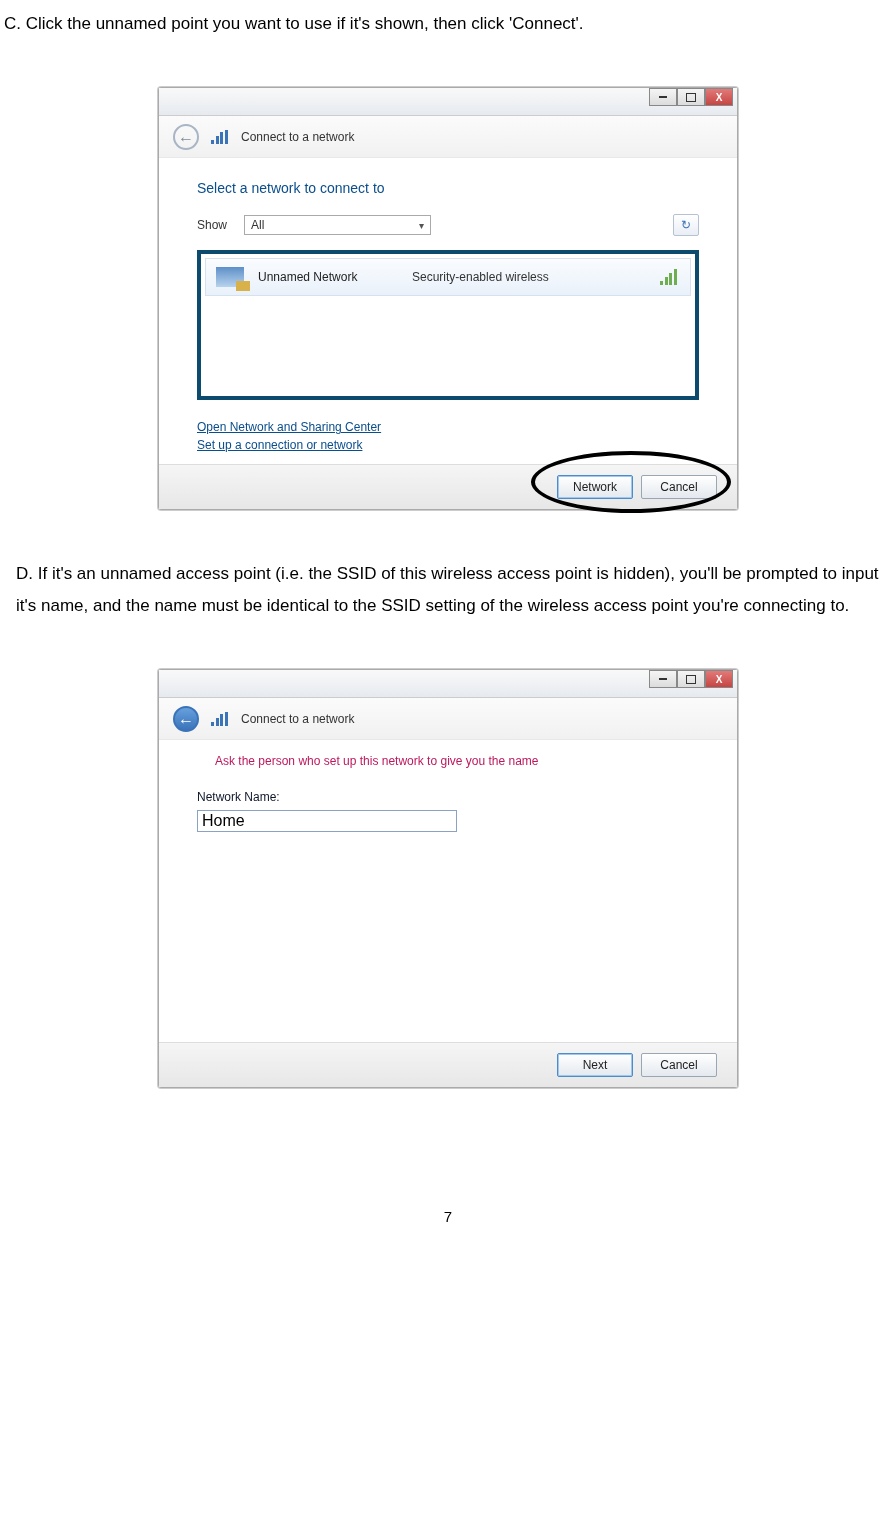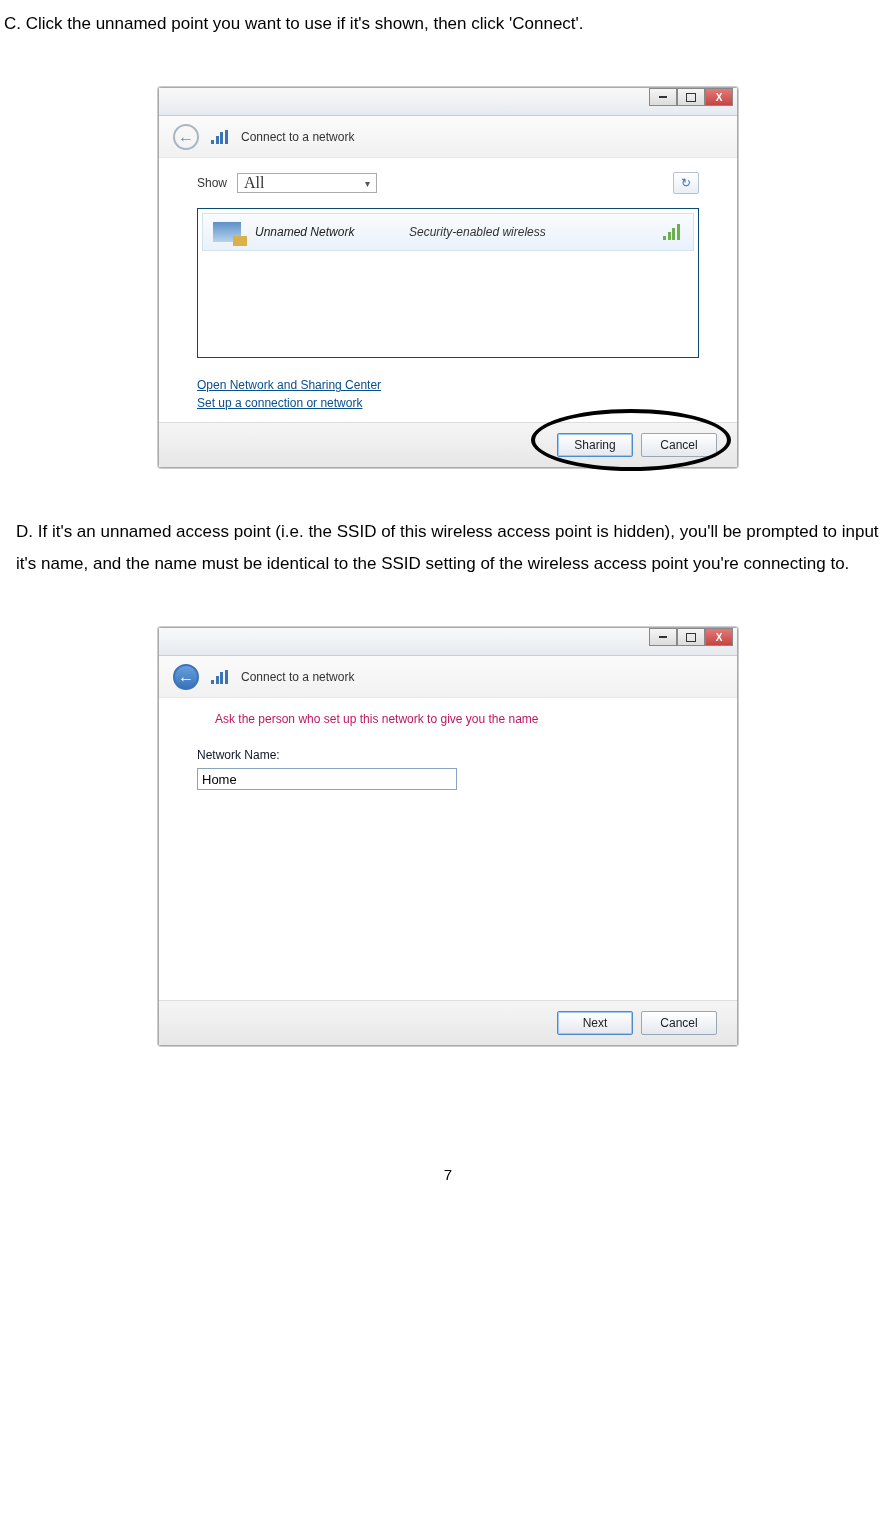--- a/index.html
+++ b/index.html
@@ -73,41 +73,40 @@
     width:18px; height:14px;
     display:flex; align-items:flex-end; gap:1.5px;
   }
   .net-icon span { width:3px; background:#3b73b9; }
   .net-icon span:nth-child(1){height:4px;} .net-icon span:nth-child(2){height:8px;}
   .net-icon span:nth-child(3){height:12px;} .net-icon span:nth-child(4){height:14px;}
   .nav-title { font-size: 12px; color:#333; }
 
   .content { padding: 14px 38px 10px 38px; font-size:12px; color:#333; }
   .section-title { color:#0a4e8c; font-size:14px; margin: 8px 0 18px 0; }
-  .show-row { display:flex; align-items:center; gap:10px; margin-bottom:14px; }
+  .show-row { display:flex; align-items:center; gap:17px; margin-bottom:14px; }
   .show-row label { font-size:12px; color:#333; }
   .dropdown {
-    border:1px solid #aaa; height:20px; width:140px;
-    background:#fff; font-size:16px; padding:1px 6px;
-    display:flex; align-items:center; justify-content:space-between;font-family:Liberation Serif, serif;
+    border:1px solid #aaa; height:20px; width:187px;
+    background:#fff; font-size:12px; padding:1px 6px;
+    display:flex; align-items:center; justify-content:space-between;
   }
   .dropdown::after { content:"▾"; color:#555; font-size:10px; }
   .refresh-btn {
     margin-left:auto;
     width:26px; height:22px; border:1px solid #b6c2d2;
     background: linear-gradient(#fff,#e9eef5);
     display:flex; align-items:center; justify-content:center;
     color:#3b73b9; font-size:12px;
     border-radius:2px;
   }
 
   .list-box {
-    border:1px solid #0c4a6e; background:#fff; height:150px;
+    border:4px solid #0c4a6e; background:#fff; height:150px;
     padding:4px;
-    font-style:italic;
   }
   .network-item {
     border:1px solid #d6e1ef;
     background: linear-gradient(#fafcfe,#e9f1fa);
     padding:8px 10px;
     display:flex; align-items:center; gap:14px;
     font-size:12px;
   }
   .nw-icon {
     width:28px; height:20px;
@@ -156,21 +155,21 @@
   .circle1 {
     width:200px; height:62px;
     right:6px; top:-14px;
   }
 
   
   .subnote { font-size:12px; color:#be185d; margin:0 0 22px 18px; }
   .field-label { font-size:12px; color:#0f172a; margin-bottom:6px; display:block; }
   .text-input {
     width:260px; height:22px; border:1px solid #8aa3c2;
-    font-size:13px; padding:2px 4px; font-family: Arial;
+    font-size:16px; padding:2px 4px; font-family: Arial;
   }
   .big-gap { height: 200px; }
 
   .page-number {
     text-align:center; font-size:15px; margin-top:120px;
   }
 </style>
 </head>
 <body>
 
@@ -188,20 +187,21 @@
     <div class="back-circle">←</div>
     <div class="net-icon">
         <span></span>
         <span></span>
         <span></span>
         <span></span>
       </div>
     <div class="nav-title">Connect to a network</div>
   </div>
   <div class="content">
+    <div class="section-title">Select a network to connect to</div>
     <div class="show-row">
       <label>Show</label>
       <div class="dropdown">
         <span>All</span>
       </div>
       <div class="refresh-btn">
         <span>↻</span>
       </div>
     </div>
     <div class="list-box">
@@ -216,21 +216,21 @@
             <span></span>
           </div>
       </div>
     </div>
     <div class="links">
       <a class="link" href="#">Open Network and Sharing Center</a>
       <a class="link" href="#">Set up a connection or network</a>
     </div>
   </div>
   <div class="footer">
-    <button class="btn primary">Sharing</button>
+    <button class="btn primary">Network</button>
     <button class="btn">Cancel</button>
     <div class="circle-annot circle1"></div>
   </div>
 </div>
 
 <div class="instruction d">
   <span>D. If it's an unnamed access point (i.e. the SSID of this wireless access point is hidden), you'll be prompted to input it's name, and the name must be identical to the SSID setting of the wireless access point you're connecting to.</span>
 </div>
 
 <div class="window">

